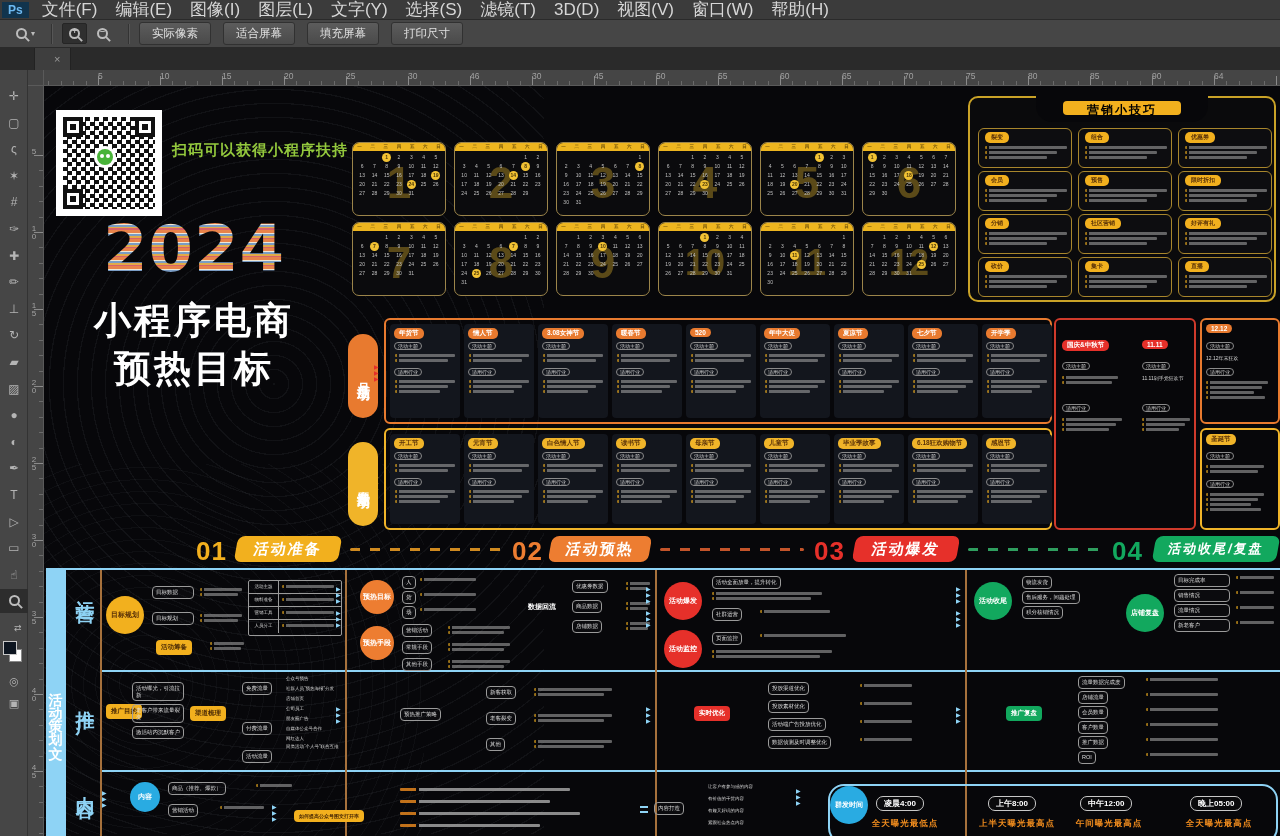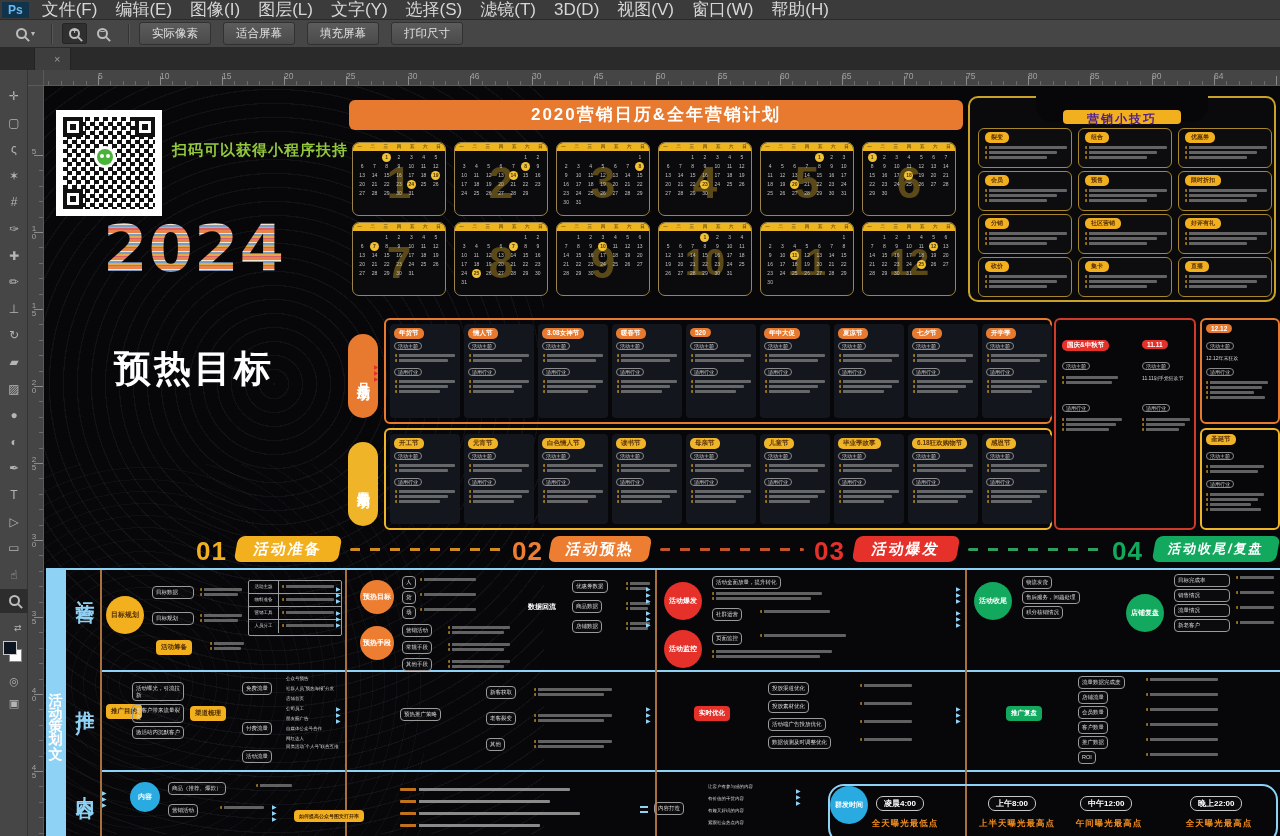--- a/index.html
+++ b/index.html
@@ -77,22 +77,22 @@
   .cal-head{height:8px;background:#edb51f;display:grid;grid-template-columns:repeat(7,1fr);
     font-size:4.5px;color:#6b4e08;text-align:center;line-height:8px;font-weight:bold}
   .cal-grid{position:relative;z-index:2;display:grid;grid-template-columns:repeat(7,1fr);grid-auto-rows:9px;
     padding:2px 3px 0 3px;font-size:5px;color:#c0c0c0;text-align:center;line-height:9px}
   .cal-grid .hl{background:#f2c233;color:#4a3608;border-radius:50%;width:9px;height:9px;justify-self:center;font-weight:bold}
   .cal-ghost{position:absolute;left:0;right:0;top:8px;bottom:0;display:flex;align-items:center;justify-content:center;
     font-size:44px;font-weight:900;color:rgba(158,128,34,.55);z-index:1}
   
   #tips{position:absolute;left:924px;top:12px;width:308px;height:206px;border:2px solid #c9a227;border-radius:10px;background:#0a0a0c}
   #tips-tab{position:absolute;left:50%;transform:translateX(-50%);top:-2px;width:172px;height:26px;background:#07070a;border-radius:0 0 16px 16px}
-  #tips-title{position:absolute;left:50%;transform:translateX(-50%);top:12px;width:118px;height:14px;background:#f2b01e;
-    border-radius:4px;color:#4c1d95;font-weight:900;font-size:12px;text-align:center;line-height:18px;letter-spacing:2px}
+  #tips-title{position:absolute;left:50%;transform:translateX(-50%);top:3px;width:118px;height:14px;background:#f2b01e;
+    border-radius:4px;color:#000000;font-weight:900;font-size:12px;text-align:center;line-height:18px;letter-spacing:2px}
   .tip-card{position:absolute;width:94px;height:40px;border:1px solid #a8862c;border-radius:6px;background:#0d0d10}
   .tip-pill{position:absolute;left:6px;top:3px;padding:1px 6px;background:#f2b01e;border-radius:5px;
     font-size:6px;font-weight:bold;color:#5a3208;white-space:nowrap}
   
   .ml{position:absolute;height:2.5px;background:linear-gradient(90deg,#f2b01e 0 2px,transparent 2px 4px,#9d9d9d 4px 100%);opacity:.6;border-radius:1px}
   .ml.lead{height:3px;background:linear-gradient(90deg,#f08c1e 0 16px,transparent 16px 19px,#aaa 19px 100%);opacity:.8}
   
   .vpill{position:absolute;width:30px;height:84px;border-radius:15px;color:#fff;font-weight:900;font-size:13px;
     writing-mode:vertical-rl;text-orientation:upright;text-align:center;letter-spacing:2px;line-height:30px}
   .bandbox{position:absolute;border:2px solid #e87a2f;border-radius:6px}
@@ -257,23 +257,23 @@
     <div class="pat"></div>
     <div class="qr-eye" style="left:7px;top:7px"></div>
     <div class="qr-eye" style="right:7px;top:7px"></div>
     <div class="qr-eye" style="left:7px;bottom:7px"></div>
     <div class="wx">
         <i></i>
       </div>
   </div>
   <div id="qr-caption">扫码可以获得小程序扶持</div>
   <div id="year">2024</div>
+  <div id="t1">小程序电商</div>
   <div id="t2">预热目标</div>
 
-  <div id="banner">2020营销日历&amp;全年营销计划</div>
 
   <div id="tips">
     <div id="tips-tab"></div>
     <div id="tips-title">营销小技巧</div>
   <div class="tip-card" style="left: 8px; top: 30px;">
         <div class="tip-pill">裂变</div>
         <div class="ml" style="left: 6px; top: 17px; width: 82px;"></div>
         <div class="ml" style="left: 6px; top: 22px; width: 72px;"></div>
         <div class="ml" style="left: 6px; top: 27px; width: 62px;"></div>
       </div>
@@ -1327,15 +1327,15 @@
     <div class="tinytxt" style="left: 664px; top: 712px; font-size: 4.5px;">有价值的干货内容</div>
     <div class="tinytxt" style="left: 664px; top: 724px; font-size: 4.5px;">有趣又好玩的内容</div>
     <div class="tinytxt" style="left: 664px; top: 736px; font-size: 4.5px;">紧跟社会热点内容</div>
     <div class="arr3" style="left: 752px; top: 704px;">▶<br>▶<br>▶</div>
     <div class="tl-pill" style="left: 832px; top: 712px;">凌晨4:00</div>
     <div class="tl-note" style="left: 806px; top: 734px;">全天曝光最低点</div>
     <div class="tl-pill" style="left: 944px; top: 712px;">上午8:00</div>
     <div class="tl-note" style="left: 918px; top: 734px;">上半天曝光最高点</div>
     <div class="tl-pill" style="left: 1036px; top: 712px;">中午12:00</div>
     <div class="tl-note" style="left: 1010px; top: 734px;">午间曝光最高点</div>
-    <div class="tl-pill" style="left: 1146px; top: 712px;">晚上22:00</div>
+    <div class="tl-pill" style="left: 1146px; top: 712px;">晚上05:00</div>
     <div class="tl-note" style="left: 1120px; top: 734px;">全天曝光最高点</div>
   </div>
 
 </body></html>

